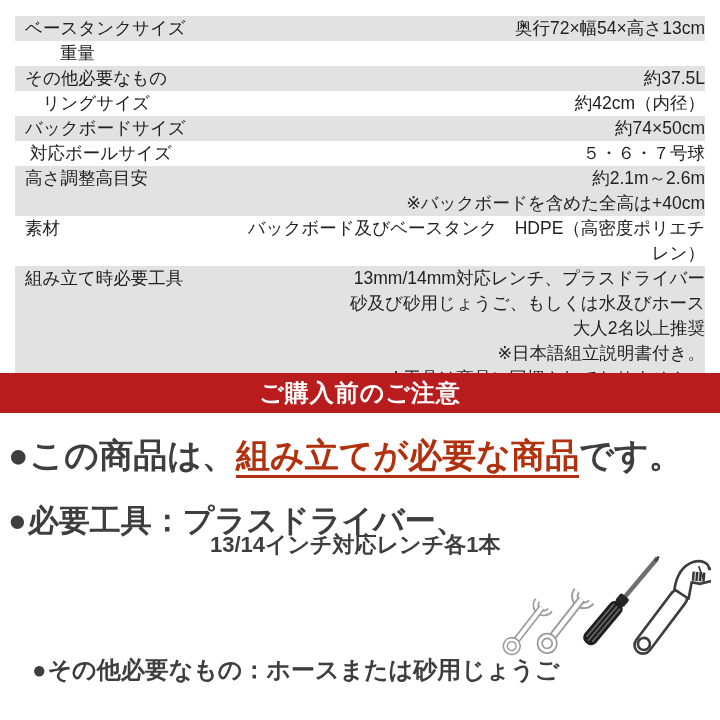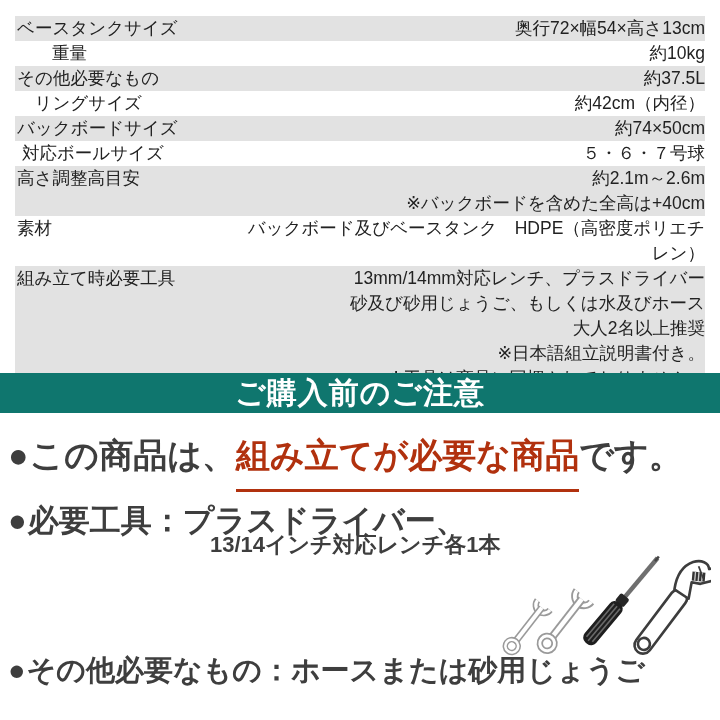--- a/index.html
+++ b/index.html
@@ -11,67 +11,64 @@
   }
   
   .spec-table{
     position:absolute;top:16px;left:15px;width:690px;
     font-size:17.5px;color:#222222;
   }
   .spec-row{display:flex;align-items:flex-start;}
   .spec-row.gray{background:#e2e2e2;}
   .spec-label{
     width:215px;flex:0 0 215px;
-    padding-left:2px;box-sizing:border-box;
+    padding-left:10px;box-sizing:border-box;
     line-height:25px;white-space:pre-wrap;
   }
   .spec-values{flex:1;line-height:25px;}
   .spec-value-line{line-height:25px;white-space:pre-wrap;text-align:right;}
   
   .banner{
     position:absolute;top:373px;left:0;width:720px;height:40px;
-    background:#0f766e;color:#ffffff;
-    font-size:30px;font-weight:bold;line-height:40px;text-align:center;
+    background:#b91c1c;color:#ffffff;
+    font-size:24px;font-weight:bold;line-height:40px;text-align:center;
     letter-spacing:1px;
   }
   
   .notice-line{
     position:absolute;left:8px;color:#3e3e3e;font-weight:bold;
     line-height:48px;white-space:nowrap;
   }
   .bullet{margin-right:1px;}
   .nline1{top:431px;font-size:34px;}
   .nline2{top:481px;font-size:31px;margin-top:16px;}
   .nline3{top:521px;left:210px;font-size:22px;}
-  .nline4{top:646px;font-size:29px;}
+  .nline4{top:646px;font-size:24px;margin-left:24px;}
   .accent{
     color:#b1310e;
     border-bottom:3px solid #b1310e;
-    padding-bottom:15px;
+    padding-bottom:1px;
   }
   
   .tools{position:absolute;top:542px;left:493px;width:218px;height:120px;}
 </style>
 </head>
 <body>
 
 <div class="spec-table">
 
   <div class="spec-row gray">
     <div class="spec-label">ベースタンクサイズ</div>
     <div class="spec-values">
         <div class="spec-value-line">奥行72×幅54×高さ13cm</div>
       </div>
   </div>
 
   <div class="spec-row">
     <div class="spec-label">　　重量</div>
-    <div class="spec-values">
-        <div class="spec-value-line">約10kg</div>
-      </div>
   </div>
 
   <div class="spec-row gray">
     <div class="spec-label">その他必要なもの</div>
     <div class="spec-values">
         <div class="spec-value-line">約37.5L</div>
       </div>
   </div>
 
   <div class="spec-row">

